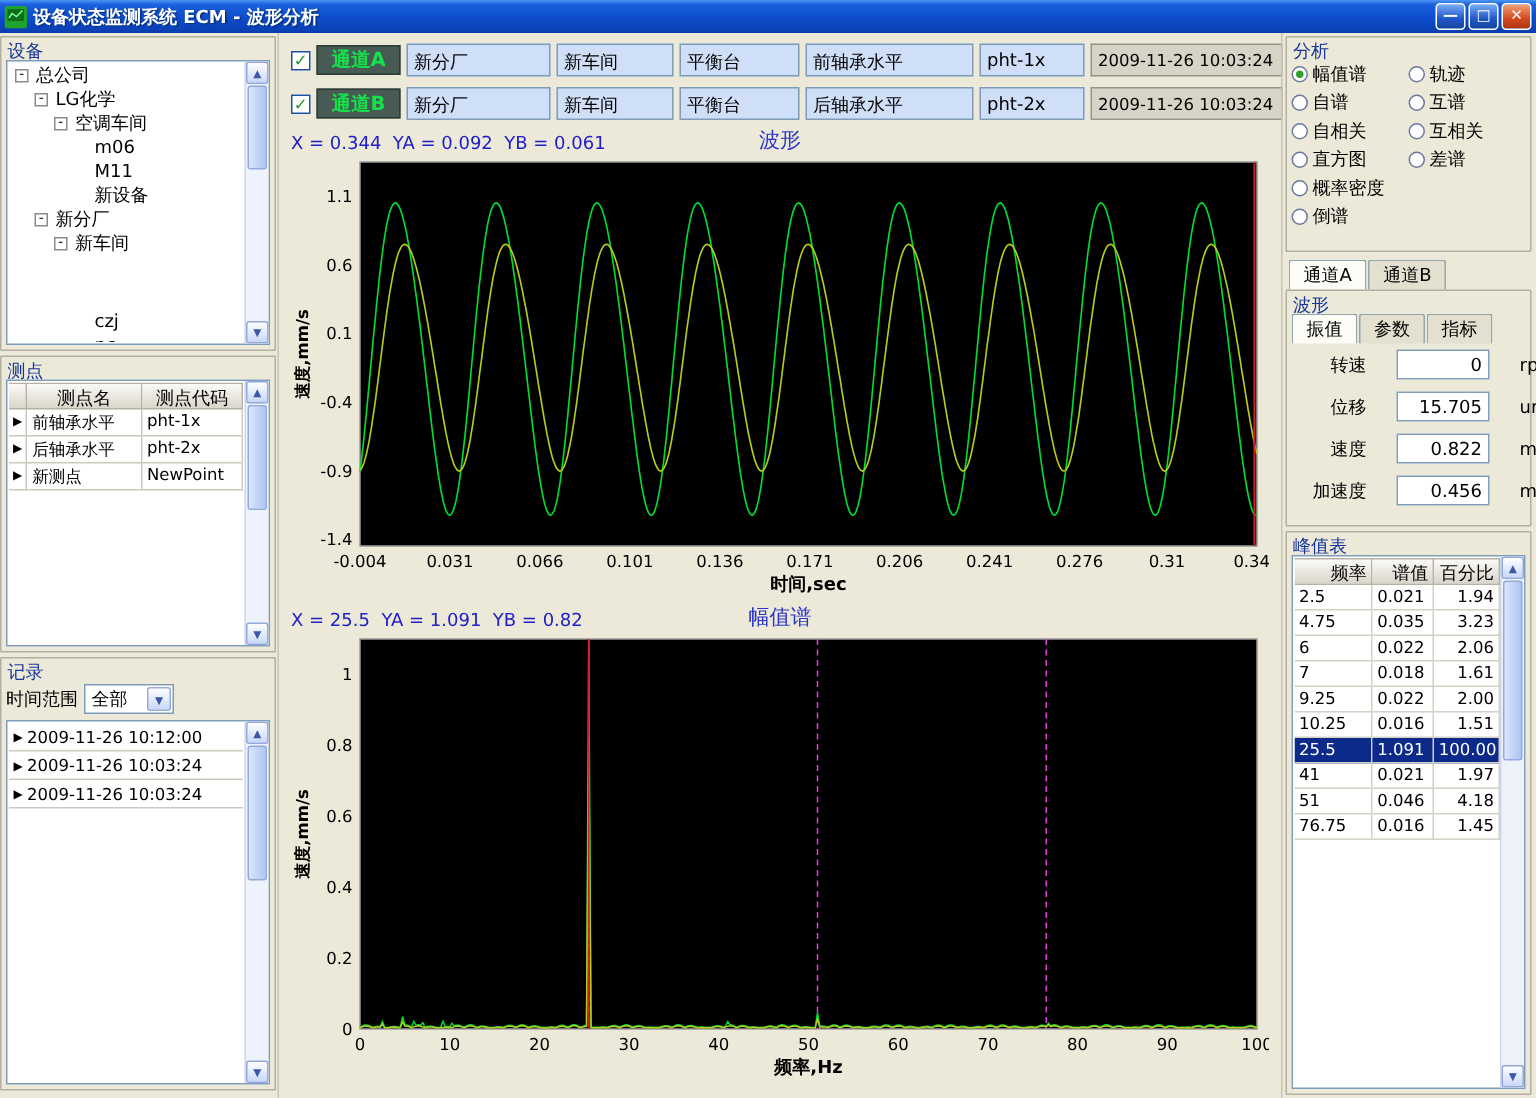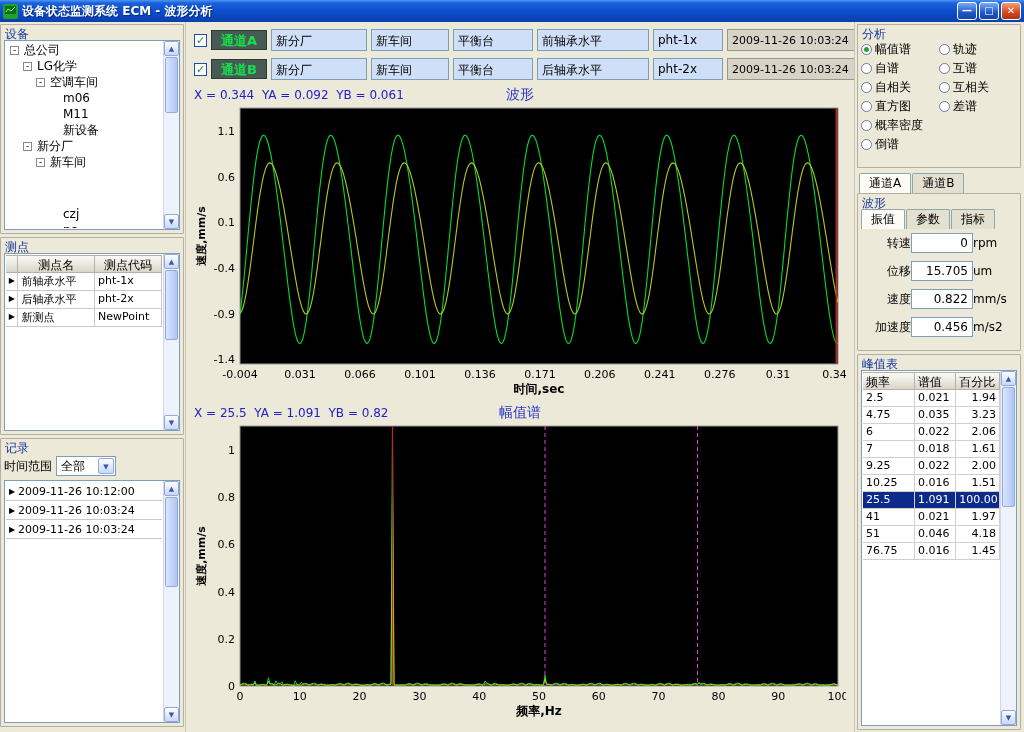--- a/index.html
+++ b/index.html
@@ -77,28 +77,28 @@
 
 .radio-grid{display:flex}
 .radio-col{flex:1}
 .radio-item{display:flex;align-items:center;height:19px;gap:3px;cursor:default;white-space:nowrap}
 .radio{width:11px;height:11px;border-radius:50%;border:1px solid #6a79a0;background:#fff;position:relative;flex:none}
 .radio.sel::after{content:"";position:absolute;left:2px;top:2px;right:2px;bottom:2px;border-radius:50%;background:#2da32d}
 .tab-strip{display:flex;height:20px;flex:none}
 .tab{padding:0 9px;line-height:18px;border:1px solid #91a7ae;border-bottom:none;background:#e4e0d0;border-radius:2px 2px 0 0;margin-right:1px;font-size:12px}
 .tab.active{background:#fcfbf6;line-height:19px}
 #chan-tabs{margin:2px 0 0 2px}
-.metric-row{display:flex;align-items:center;height:28px;gap:0}
+.metric-row{display:flex;align-items:center;height:28px;gap:20px}
 .metric-label{width:50px;text-align:right;flex:none}
 .metric-value{width:62px;height:20px;background:#fff;border:1px solid #7f9db9;text-align:right;padding:2px 4px;flex:none}
 .metric-unit{flex:1}
 
 .pk-row{display:flex;height:17px}
 .pk-cell{padding:1px 3px;border-right:1px solid #d3d0c6;border-bottom:1px solid #d3d0c6;overflow:hidden;font-size:11px;white-space:nowrap}
-.pk-head .pk-cell{background:linear-gradient(#fbfaf7,#d9d5c9);border:1px solid #b5b1a4;border-left:none;text-align:left;height:18px;font-size:12px}
+.pk-head .pk-cell{background:linear-gradient(#fbfaf7,#d9d5c9);border:1px solid #b5b1a4;border-left:none;text-align:right;height:18px;font-size:12px}
 .pk-head{height:18px}
 .pk-c0{width:56px}.pk-c1{width:44px;}.pk-c2{width:47px;text-align:right}
 .pk-row.sel .pk-cell{background:#0b2a8a;color:#fff}
 </style>
 </head>
 <body>
 
 <div class="titlebar">
   <span class="app-icon">
     <svg width="15" height="15">

